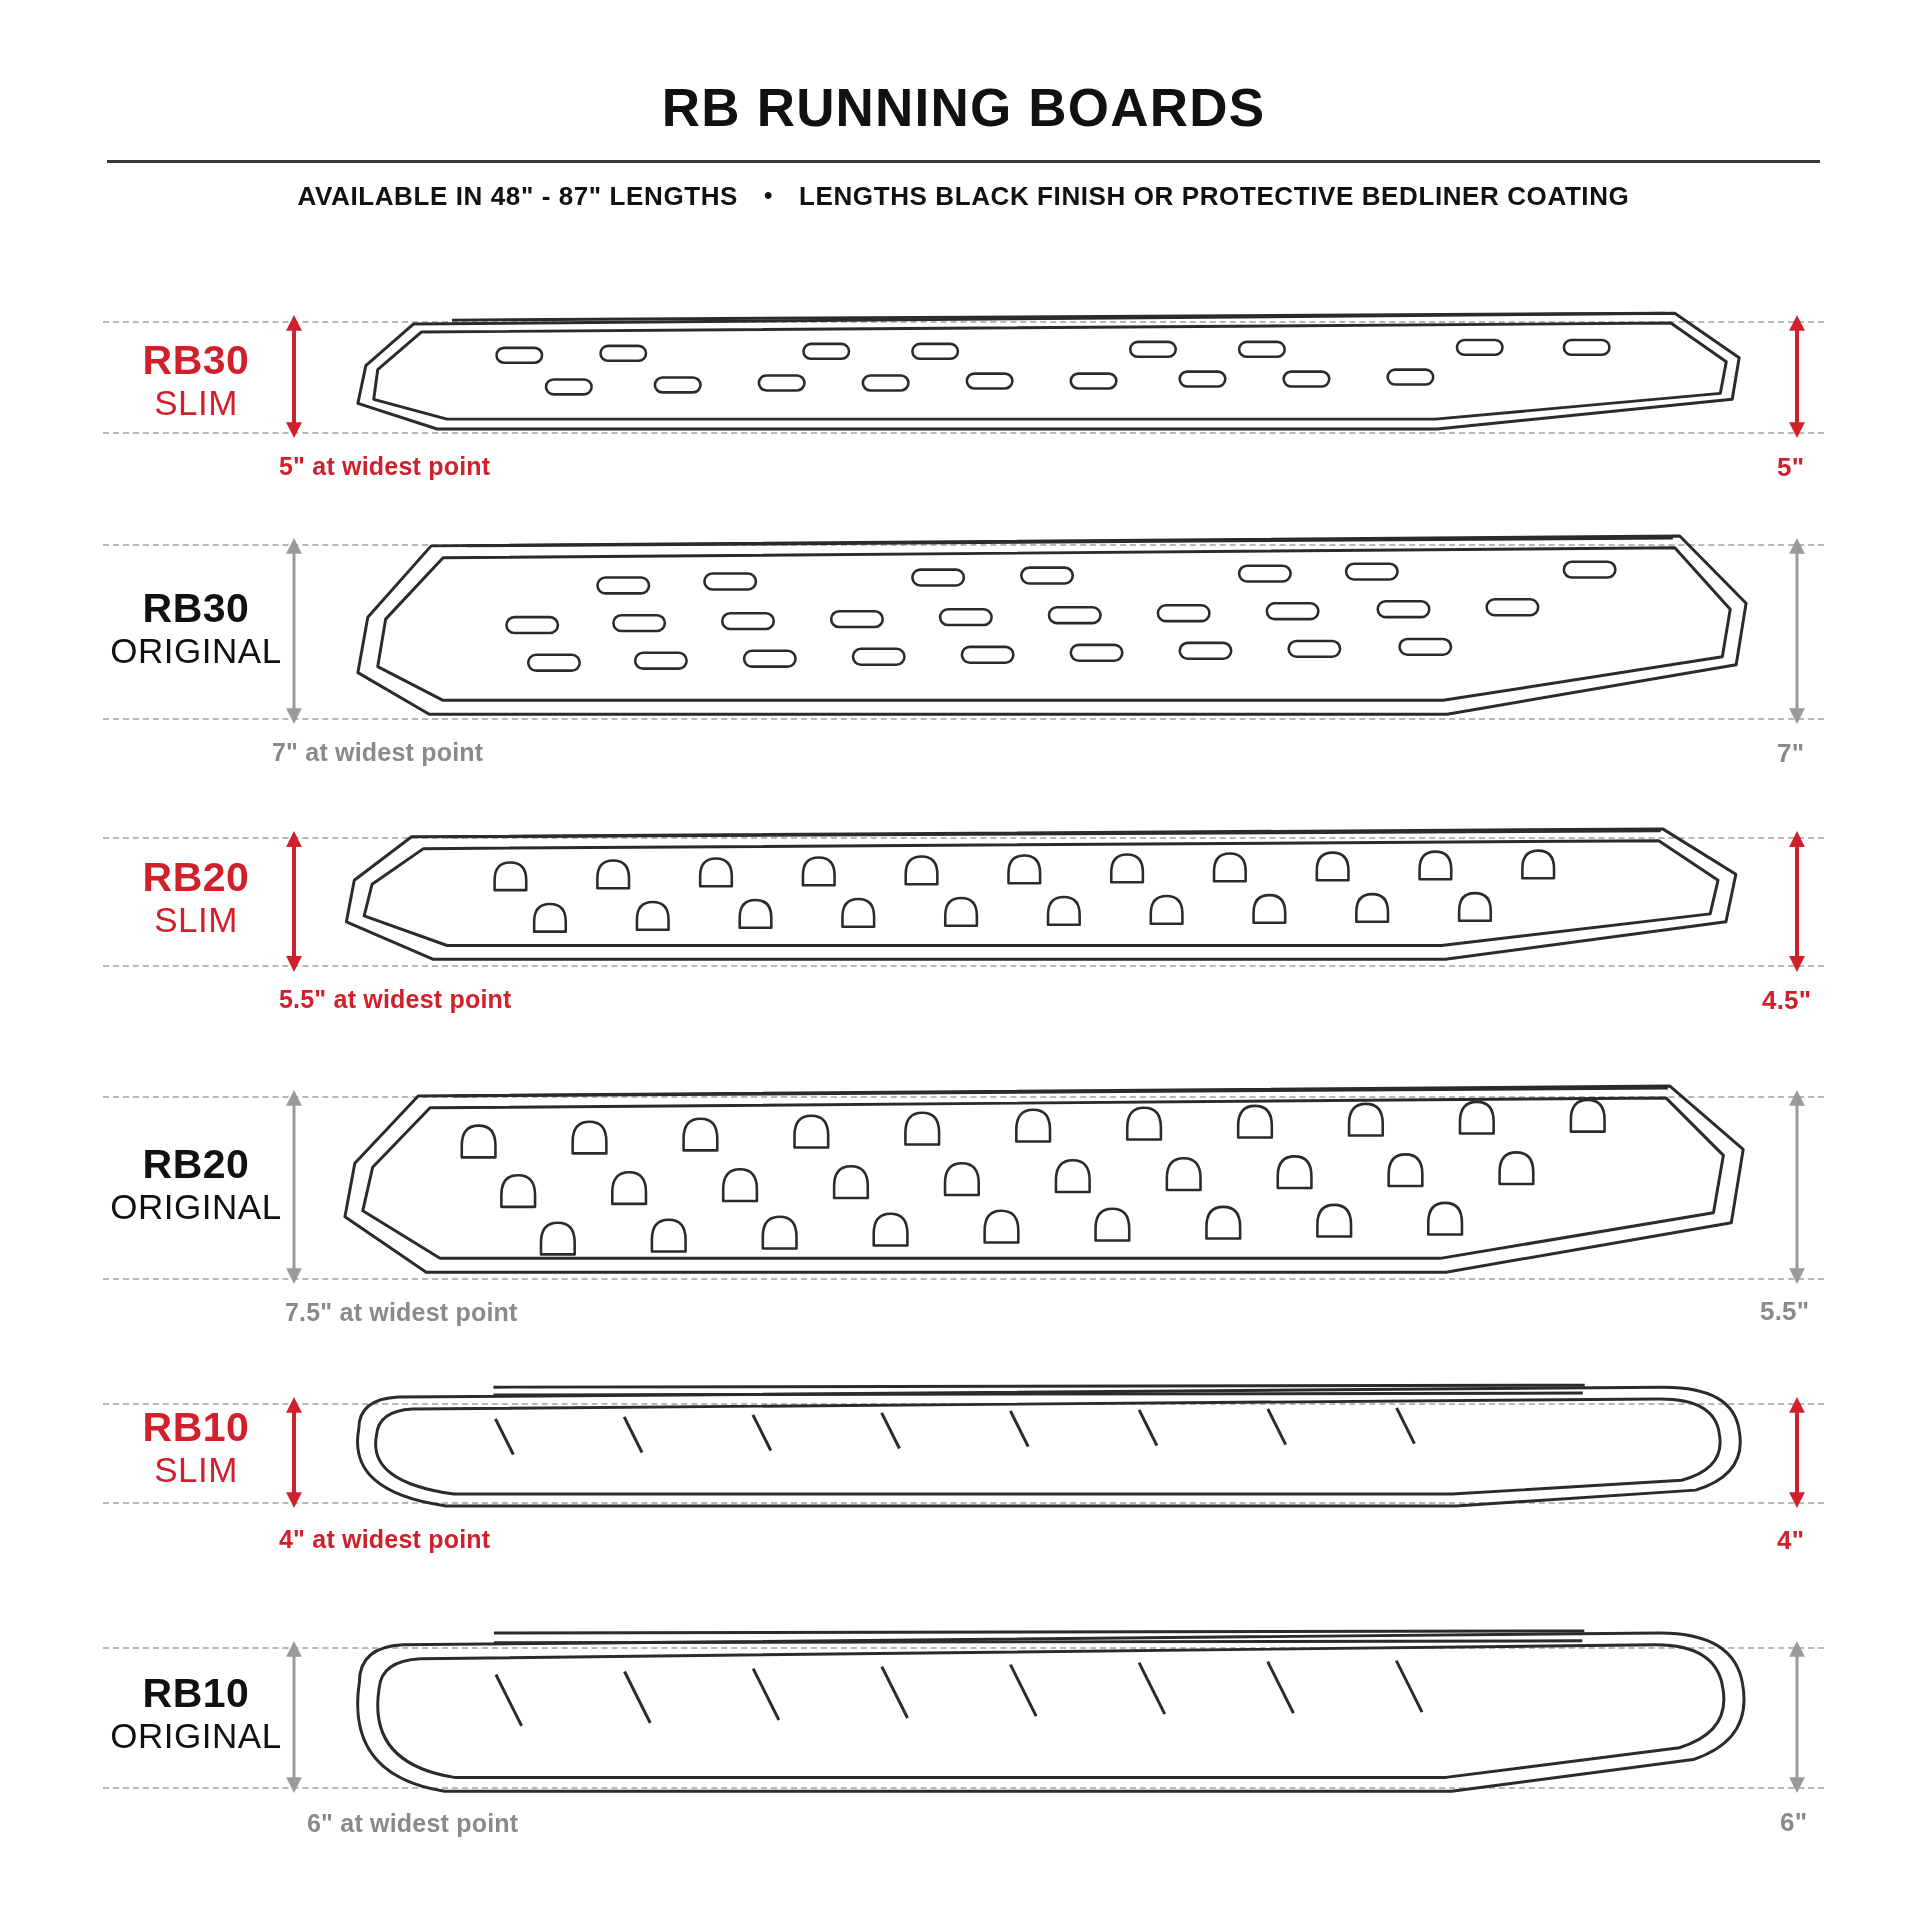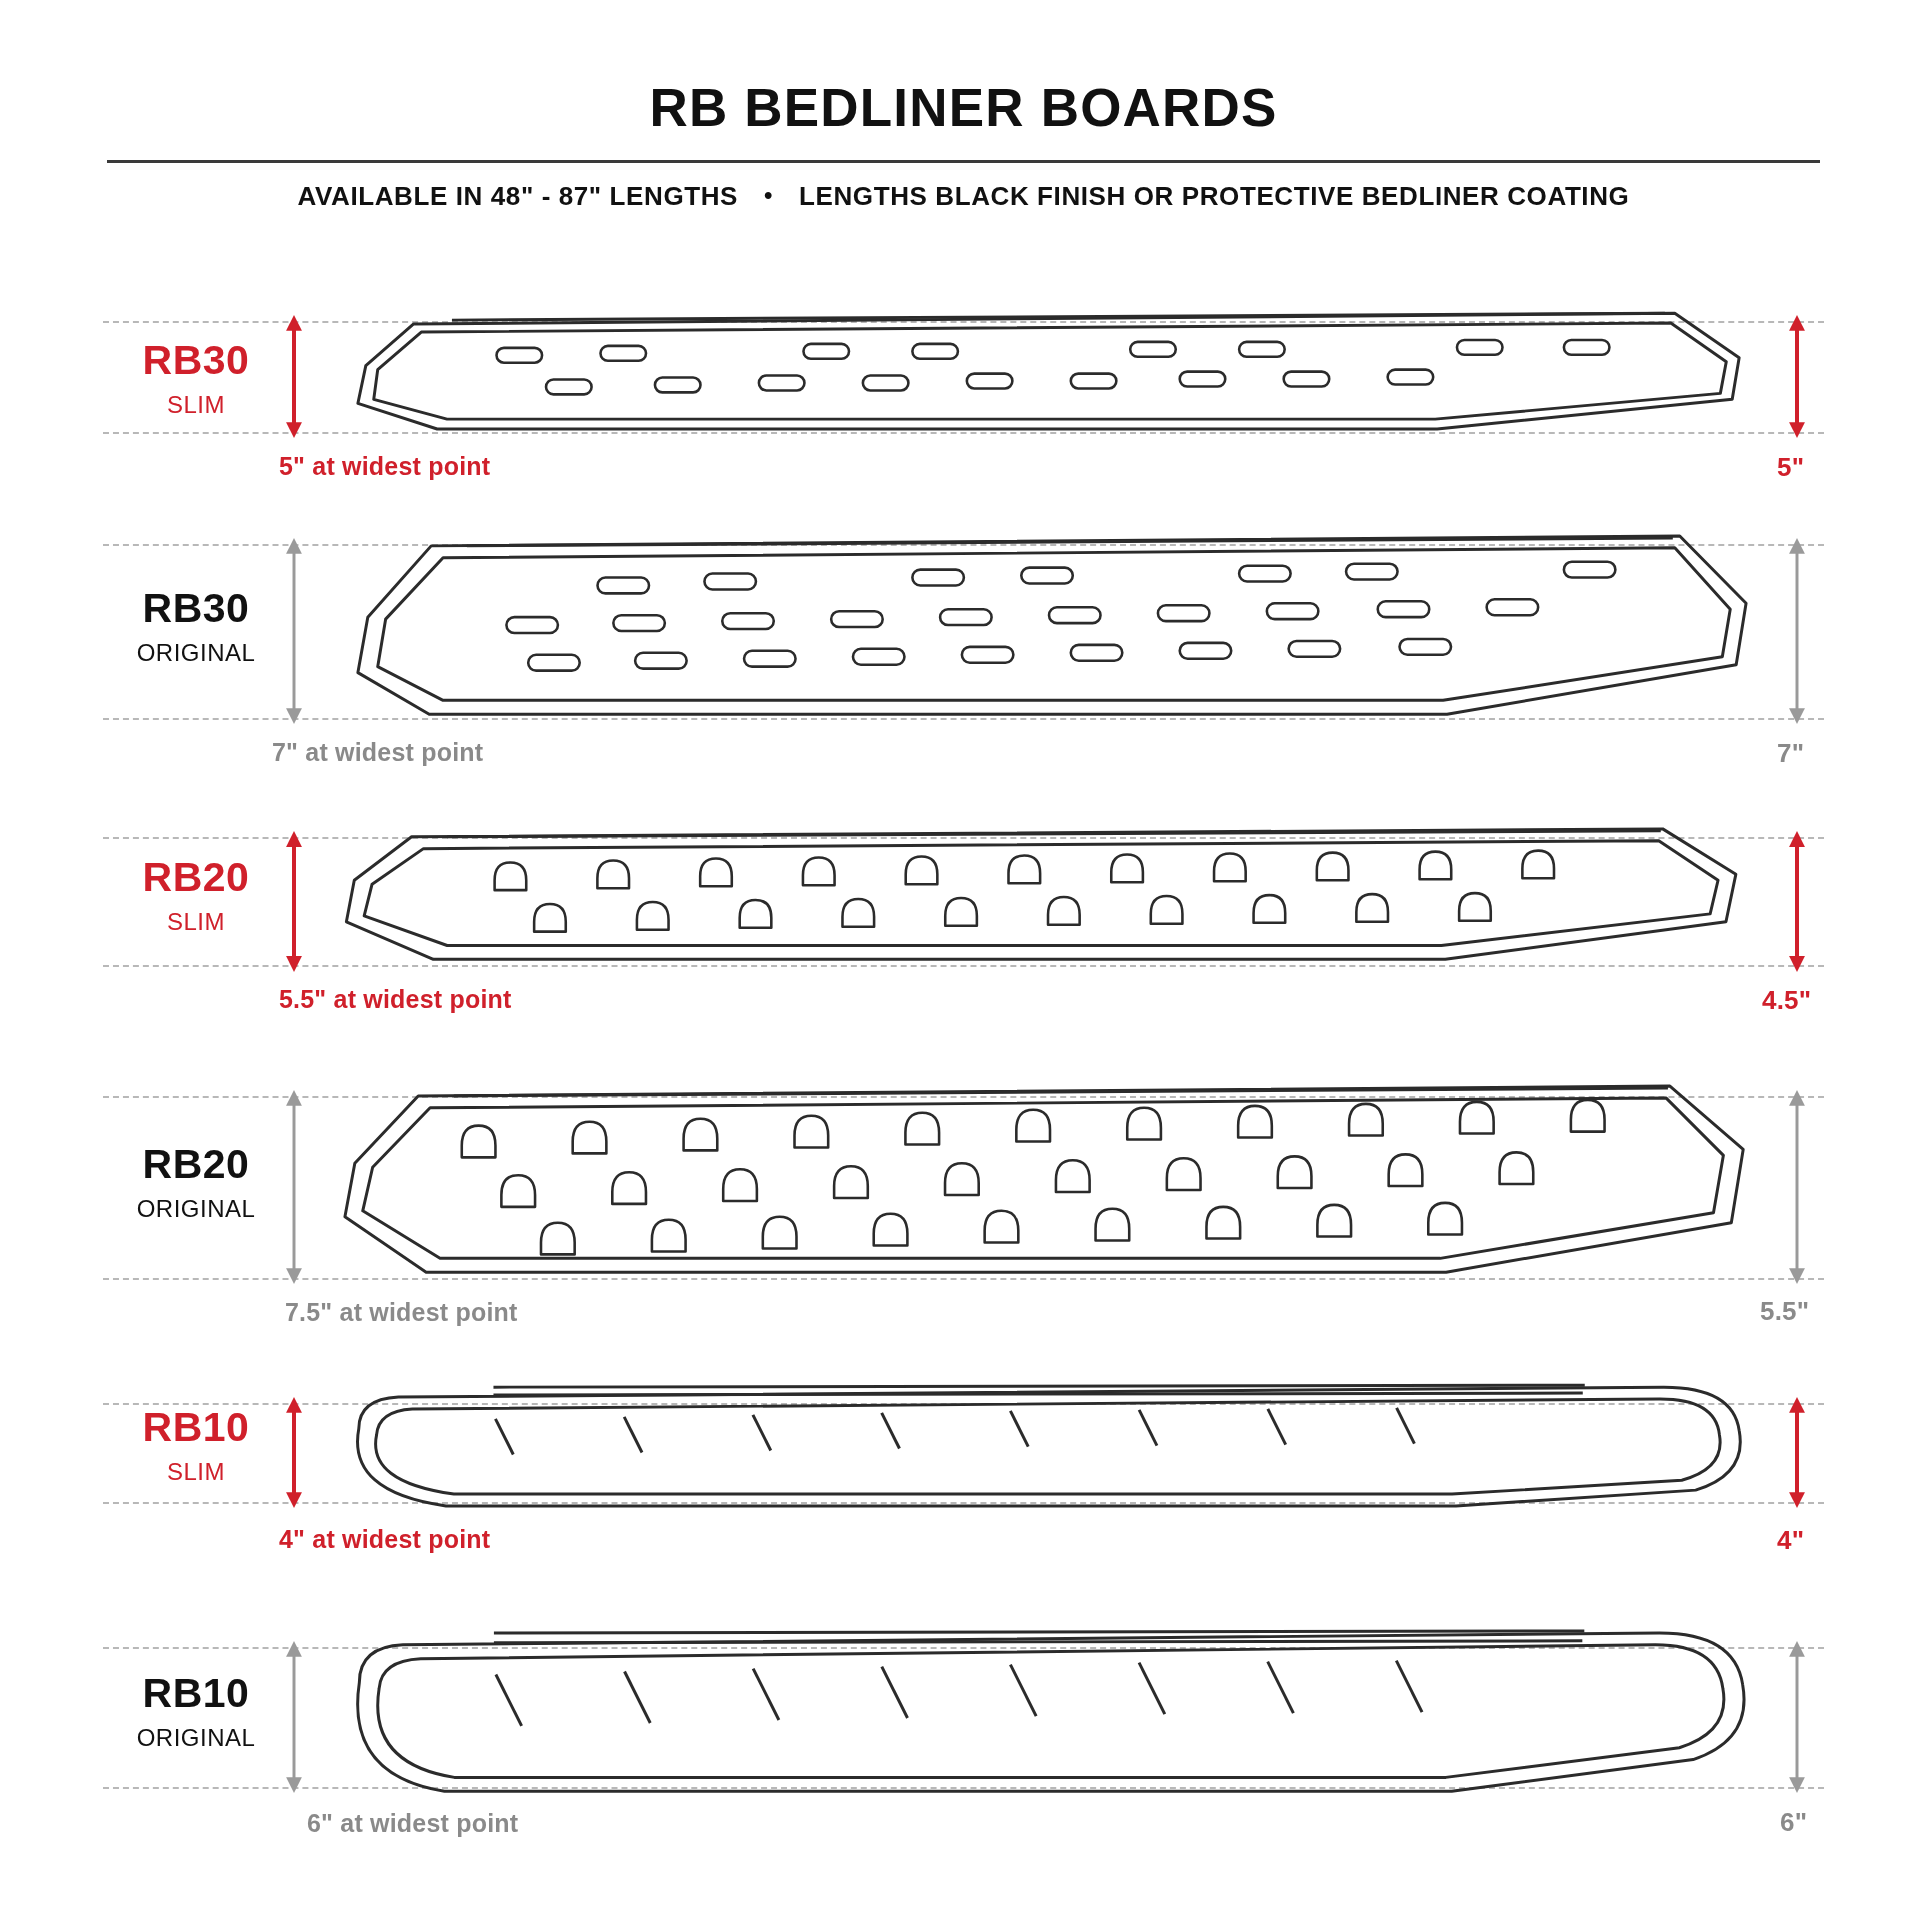--- a/index.html
+++ b/index.html
@@ -72,25 +72,25 @@
     width: 218px;
     text-align: center;
   }
   .label .model {
     font-size: 41px;
     font-weight: bold;
     line-height: 1.05;
     letter-spacing: 0.5px;
   }
   .label .variant {
-    font-size: 24px;
+    font-size: 35px;
     font-weight: normal;
     letter-spacing: 0.5px;
     line-height: 1.1;
-    margin-top: 10px;
+    margin-top: 2px;
   }
   .red { color: #d0202b; }
   .blk { color: #111; }
   .gry { color: #8a8a8a; }
 
   .leftnote {
     position: absolute;
     font-size: 25px;
     font-weight: bold;
     letter-spacing: 0.2px;
@@ -106,21 +106,21 @@
   .arrow-wrap { position: absolute; }
   .board { position: absolute; }
   svg { display: block; overflow: visible; }
 </style>
 </head>
 <body>
 
 <div class="page">
 
   <div class="header">
-    <div class="title">RB BEDLINER BOARDS</div>
+    <div class="title">RB RUNNING BOARDS</div>
     <div class="rule"></div>
     <div class="subtitle">
       <span>AVAILABLE IN 48" - 87" LENGTHS</span>
       <span class="dot">•</span>
       <span>LENGTHS BLACK FINISH OR PROTECTIVE BEDLINER COATING</span>
     </div>
   </div>
 
   <div class="rows">
 

